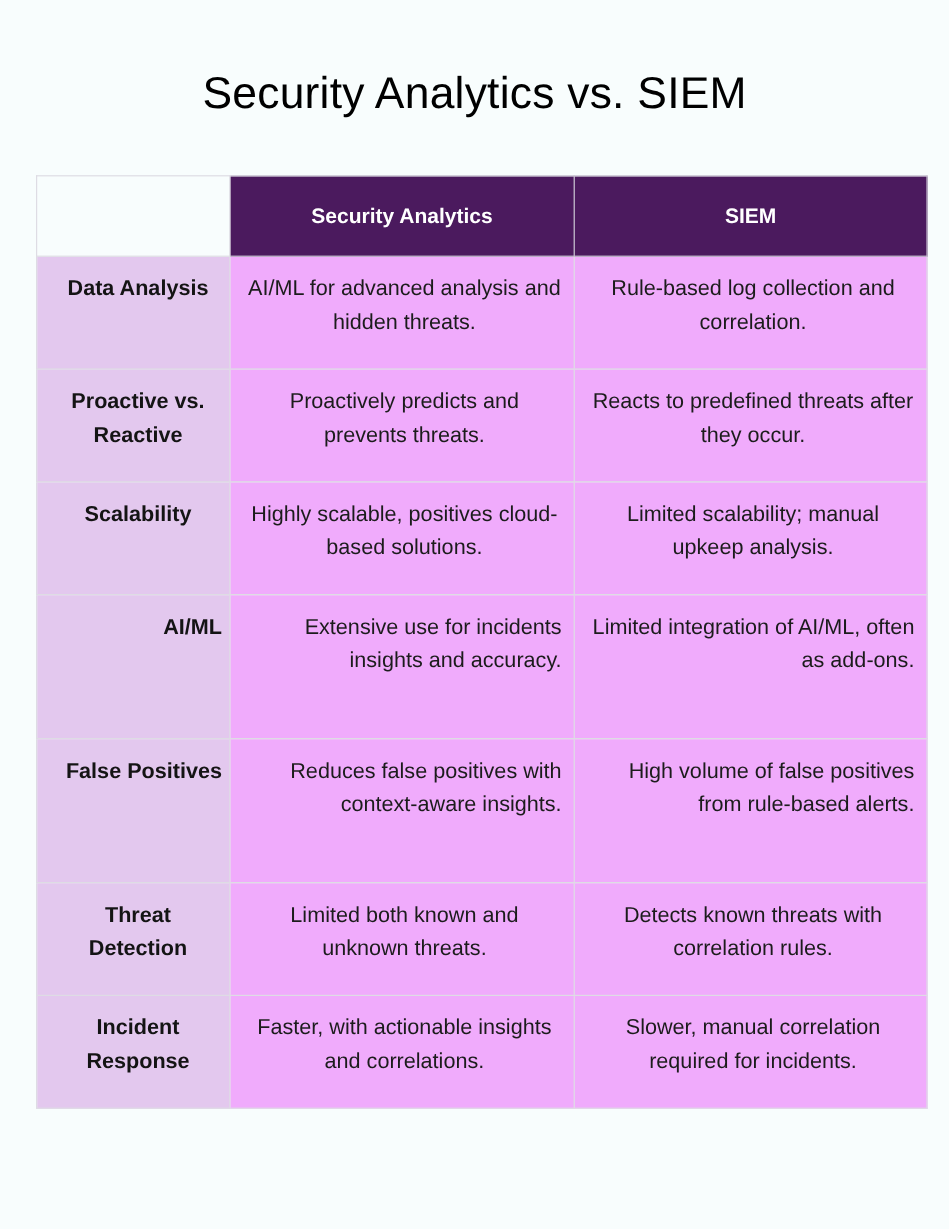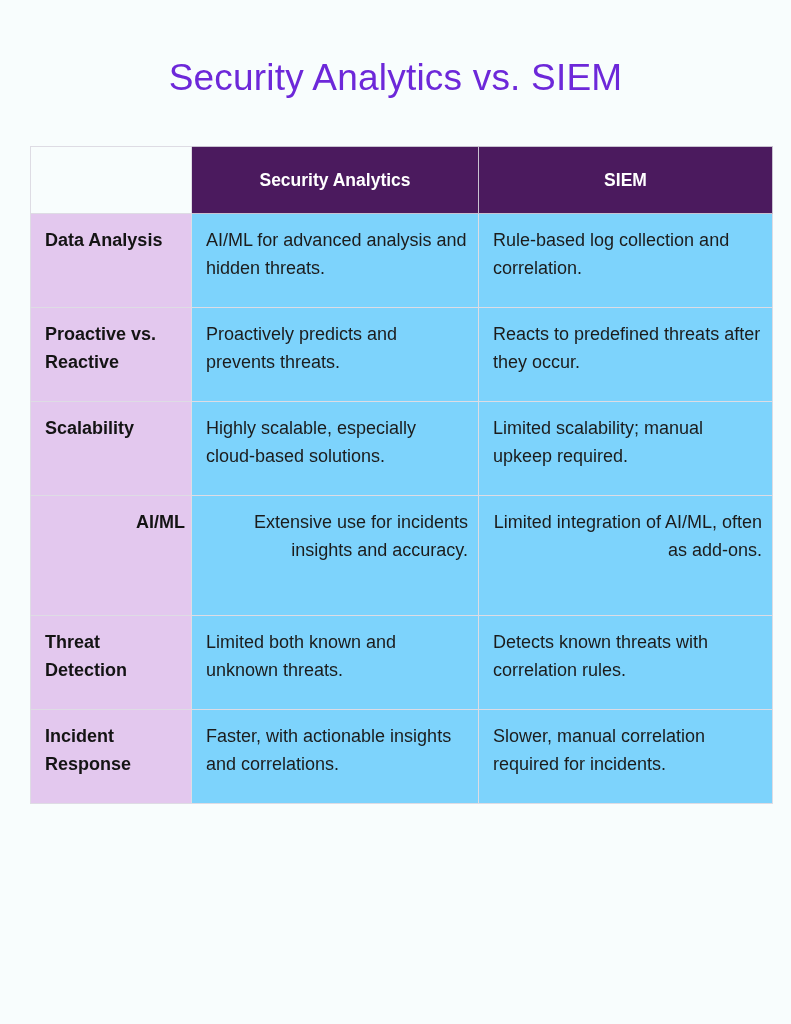--- a/index.html
+++ b/index.html
@@ -17,21 +17,21 @@
     }
     .title {
       position: absolute;
       top: 57px;
       left: 0;
       width: 791px;
       text-align: center;
       font-family: "Liberation Sans", sans-serif;
       font-size: 37px;
       font-weight: 400;
-      color: #6d28d9;
+      color: #000000;
       letter-spacing: 0.2px;
       margin: 0;
     }
     table.cmp {
       position: absolute;
       top: 146px;
       left: 30px;
       width: 742px;
       border-collapse: collapse;
       table-layout: fixed;
@@ -59,25 +59,25 @@
       background: #f8fdfd;
       border-color: #dedce4;
     }
     table.cmp td.label {
       background: #e3c8ee;
       font-weight: 700;
       padding: 12px 6px 0 14px;
       color: #141414;
     }
     table.cmp td.cell {
-      background: #7dd3fc;
+      background: #f0abfc;
       padding: 12px 10px 0 14px;
       color: #1c1c1c;
     }
-    tr.h94 td { height: 81px; }
+    tr.h94 td { height: 81px; text-align: center; }
     tr.h120 td { height: 107px; text-align: right; }
   </style>
 </head>
 <body>
 
 <h1 class="title">Security Analytics vs. SIEM</h1>
 
 <table class="cmp">
   <colgroup>
       <col class="c0">
@@ -97,27 +97,32 @@
       <td class="cell">AI/ML for advanced analysis and hidden threats.</td>
       <td class="cell">Rule-based log collection and correlation.</td>
     </tr>
     <tr class="h94">
       <td class="label">Proactive vs. Reactive</td>
       <td class="cell">Proactively predicts and prevents threats.</td>
       <td class="cell">Reacts to predefined threats after they occur.</td>
     </tr>
     <tr class="h94">
       <td class="label">Scalability</td>
-      <td class="cell">Highly scalable, especially cloud-based solutions.</td>
-      <td class="cell">Limited scalability; manual upkeep required.</td>
+      <td class="cell">Highly scalable, positives cloud-based solutions.</td>
+      <td class="cell">Limited scalability; manual upkeep analysis.</td>
     </tr>
     <tr class="h120">
       <td class="label">AI/ML</td>
       <td class="cell">Extensive use for incidents insights and accuracy.</td>
       <td class="cell">Limited integration of AI/ML, often as add-ons.</td>
+    </tr>
+    <tr class="h120">
+      <td class="label">False Positives</td>
+      <td class="cell">Reduces false positives with context-aware insights.</td>
+      <td class="cell">High volume of false positives from rule-based alerts.</td>
     </tr>
     <tr class="h94">
       <td class="label">Threat Detection</td>
       <td class="cell">Limited both known and unknown threats.</td>
       <td class="cell">Detects known threats with correlation rules.</td>
     </tr>
     <tr class="h94">
       <td class="label">Incident Response</td>
       <td class="cell">Faster, with actionable insights and correlations.</td>
       <td class="cell">Slower, manual correlation required for incidents.</td>

